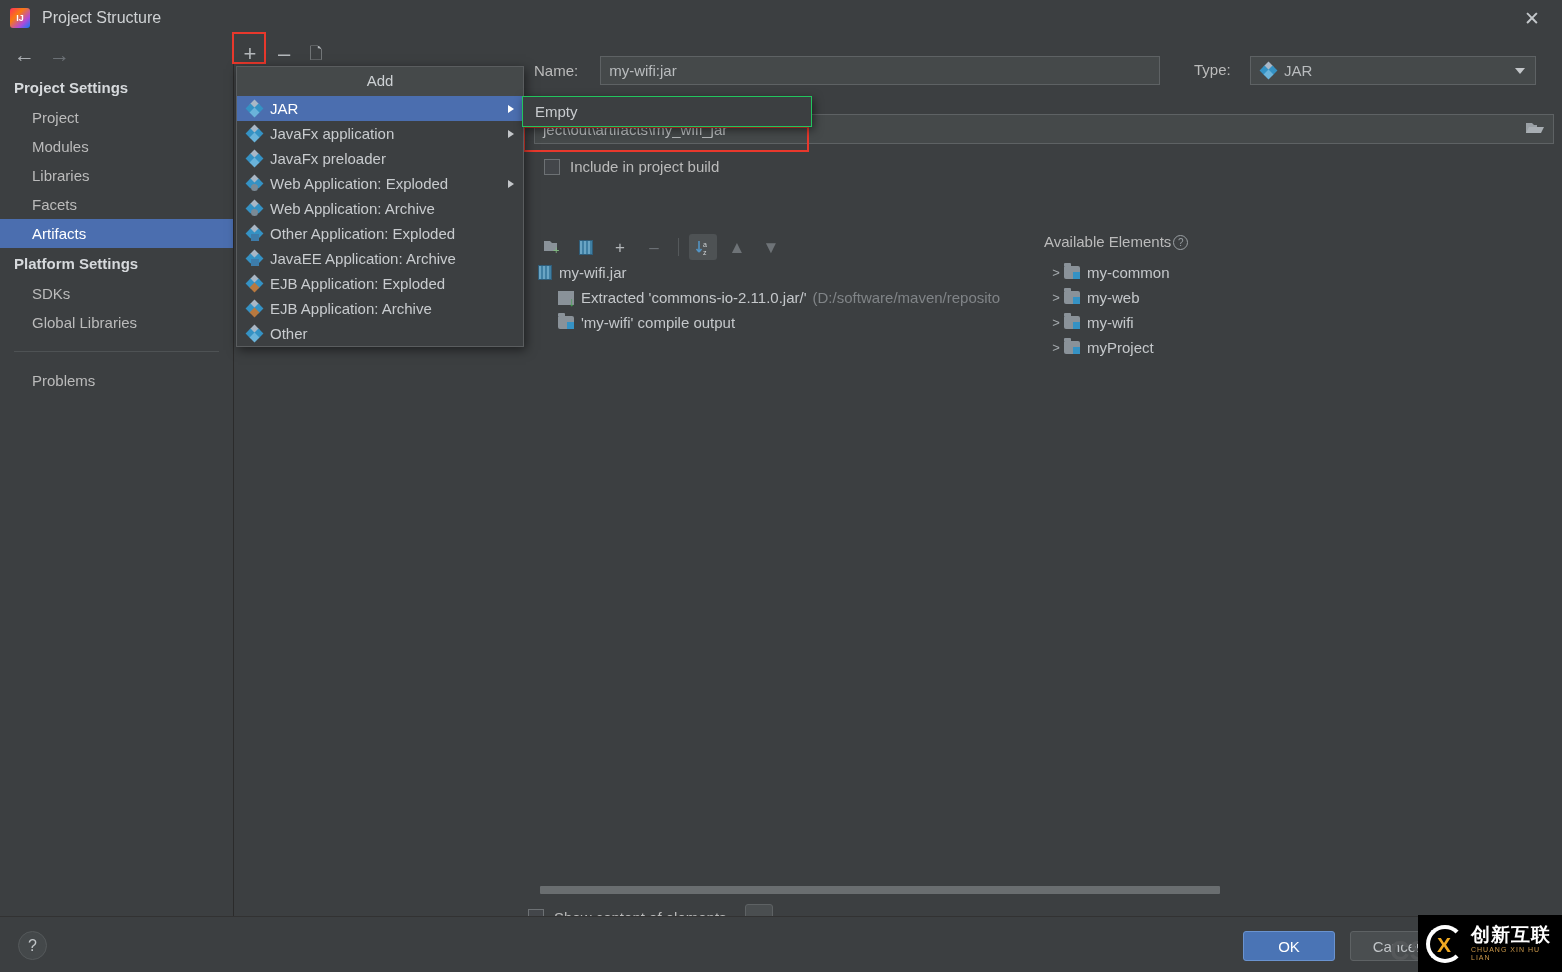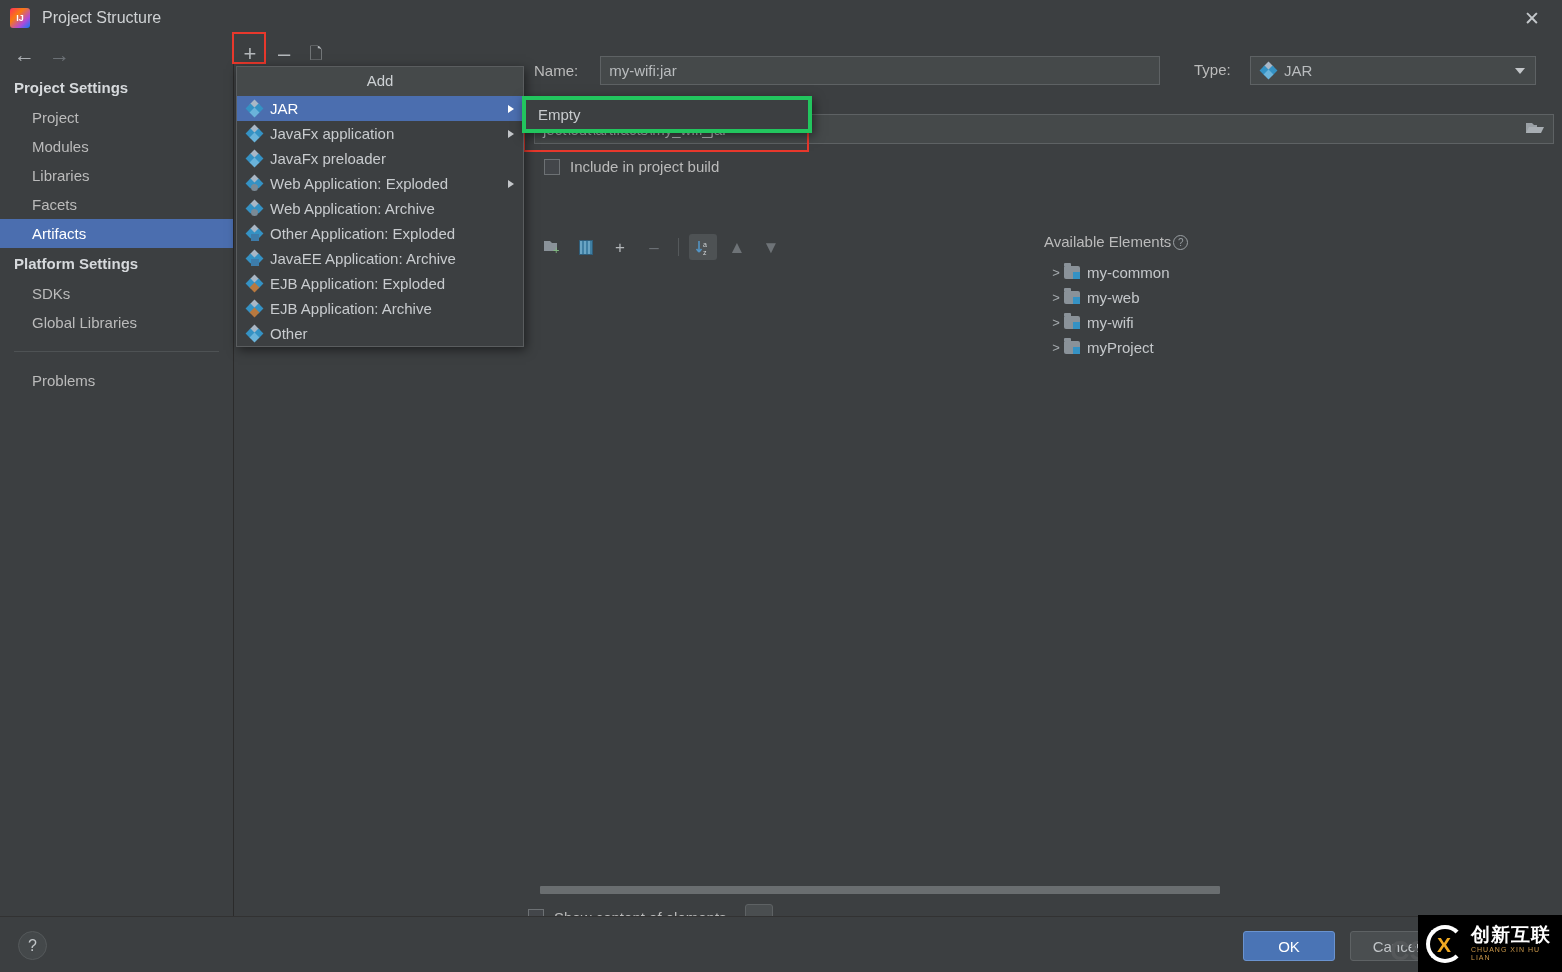--- a/index.html
+++ b/index.html
@@ -135,21 +135,21 @@
   .ico-diamond i.c { left: 8px; top: 4px; background: #3592c4; }
   .ico-diamond i.d { left: 4px; top: 8px; background: #6ab3da; }
   .ico-diamond.brown i.d { background: #b8793f; }
   .ico-diamond.globe i.d { background: #7a8a96; border-radius: 50%; transform: none; }
   .ico-diamond.ee i.d { background: #3d7caa; transform: none; width: 8px; height: 7px; }
 
   
   .submenu {
     position: absolute; left: 522px; top: 96px; width: 290px;
     background: #3c3f41;
-    border: 4px solid #22c55e;
+    border: 1px solid #22c55e;
     box-shadow: 2px 3px 10px rgba(0,0,0,.5);
     z-index: 40;
   }
   .submenu .menu-item { height: 29px; padding-left: 12px; font-size: 15px; }
   .rb-fromdeps { left: 523px; top: 126px; width: 286px; height: 26px; }
 
   
   .main {
     position: absolute; left: 524px; top: 36px; width: 1038px; height: 880px;
     background: #3c3f41;
@@ -463,20 +463,35 @@
       </div>
       <div class="ltb disabled">▲</div>
       <div class="ltb disabled">▼</div>
     </div>
 
     <div class="available-label">
       <span>Available Elements</span>
       <span class="help-circle">?</span>
     </div>
 
+    <div class="tree-left">
+      <div class="tnode" style="padding-left:6px;">
+        <span class="ico-jar"></span>
+        <span class="tlabel">my-wifi.jar</span>
+      </div>
+      <div class="tnode" style="padding-left:26px;">
+        <span class="ico-extract"></span>
+        <span class="tlabel">Extracted 'commons-io-2.11.0.jar/'</span>
+        <span class="tpath">(D:/software/maven/reposito</span>
+      </div>
+      <div class="tnode" style="padding-left:26px;">
+        <span class="ico-folder mod"></span>
+        <span class="tlabel">'my-wifi' compile output</span>
+      </div>
+    </div>
 
     <div class="tree-right">
       <div class="tnode">
         <span class="chev">&gt;</span>
         <span class="ico-folder mod"></span>
         <span class="tlabel">my-common</span>
       </div>
       <div class="tnode">
         <span class="chev">&gt;</span>
         <span class="ico-folder mod"></span>

